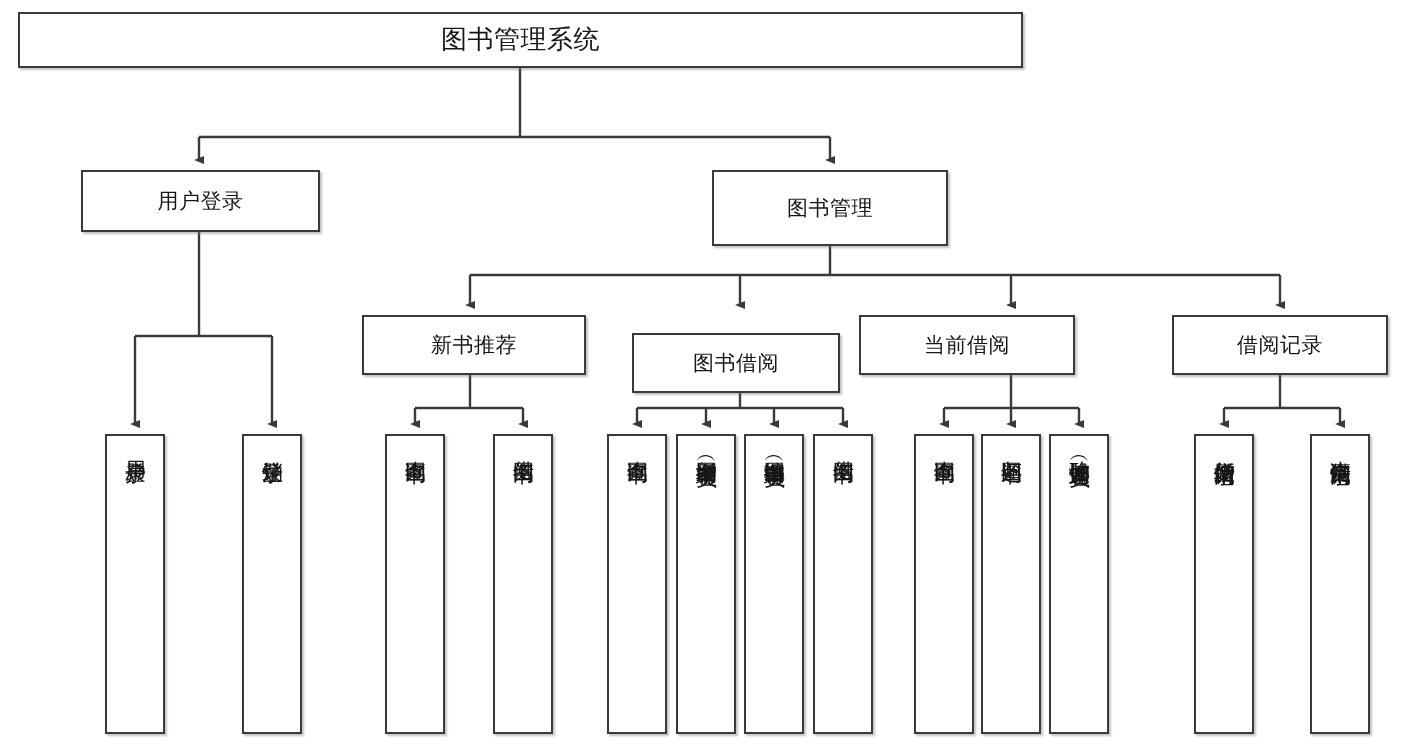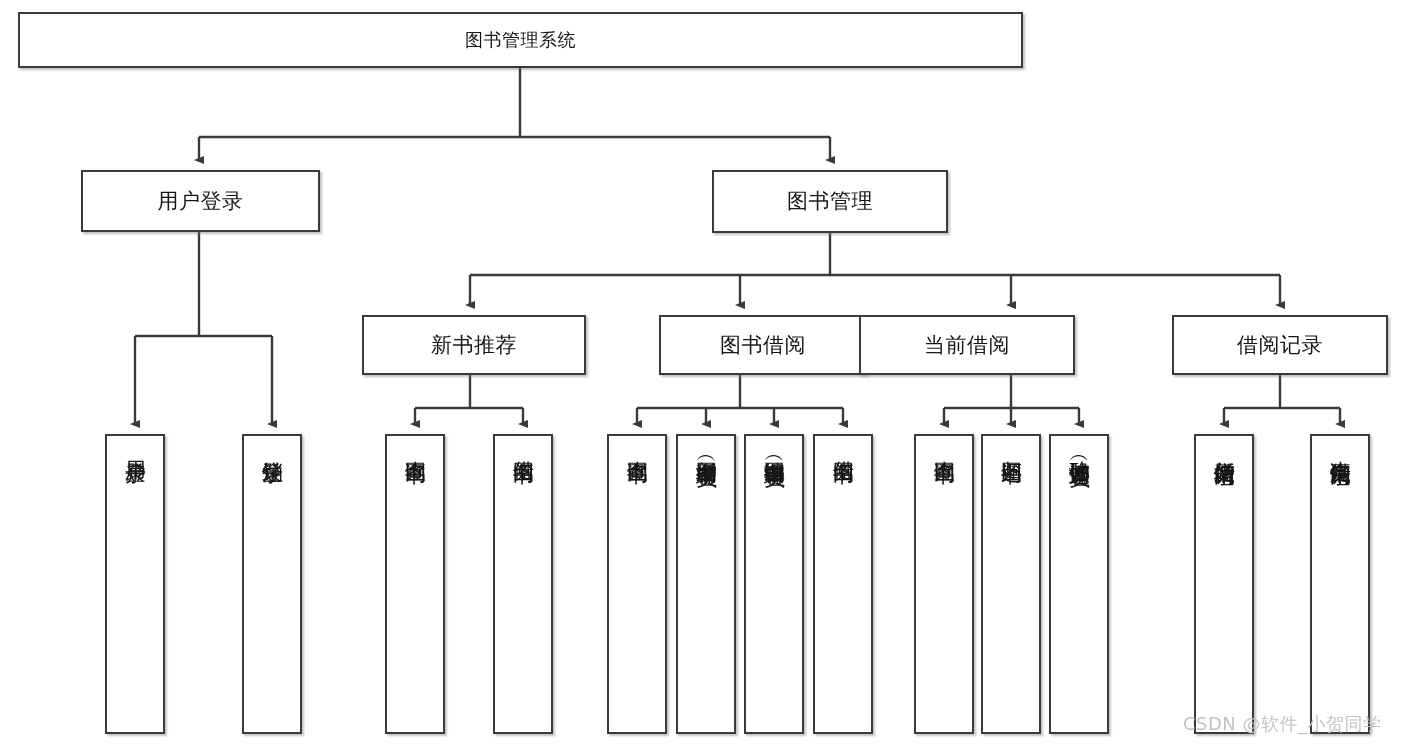--- a/index.html
+++ b/index.html
@@ -37,21 +37,21 @@
     justify-content: center;
     color: #1a1a1a;
   }
   .node-label {
     font-size: 21px;
     line-height: 1.15;
     letter-spacing: 0.5px;
     white-space: nowrap;
     color: #161616;
   }
-  .node.root .node-label { font-size: 18px; }
+  .node.root .node-label { font-size: 26px; }
   .node.leaf {
     align-items: flex-start;
     justify-content: center;
     padding-top: 8px;
   }
   .node.leaf .node-label {
     writing-mode: vertical-rl;
     text-orientation: upright;
     font-size: 21px;
     line-height: 1.18;
@@ -127,28 +127,28 @@
     </g>
   </svg>
 
   <div class="node root" style="left:18px; top:12px; width:1005px; height:56px;">
     <span class="node-label">图书管理系统</span>
   </div>
 
   <div class="node" style="left:81px; top:170px; width:239px; height:62px;">
     <span class="node-label">用户登录</span>
   </div>
-  <div class="node" style="left:712px; top:170px; width:236px; height:63px;">
+  <div class="node" style="left:712px; top:170px; width:236px; height:76px;">
     <span class="node-label">图书管理</span>
   </div>
 
   <div class="node" style="left:362px; top:315px; width:224px; height:60px;">
     <span class="node-label">新书推荐</span>
   </div>
-  <div class="node" style="left:632px; top:315px; width:208px; height:60px;margin-left:27px;">
+  <div class="node" style="left:632px; top:333px; width:208px; height:60px;">
     <span class="node-label">图书借阅</span>
   </div>
   <div class="node" style="left:859px; top:315px; width:216px; height:60px;text-align:right;">
     <span class="node-label">当前借阅</span>
   </div>
   <div class="node" style="left:1172px; top:315px; width:216px; height:60px;justify-content:center;">
     <span class="node-label">借阅记录</span>
   </div>
 
   <div class="node leaf" style="left:105px; top:434px; width:60px; height:300px;">
@@ -188,15 +188,14 @@
     <span class="node-label">确认归还（管理员）</span>
   </div>
 
   <div class="node leaf" style="left:1194px; top:434px; width:60px; height:300px;">
     <span class="node-label">新增借阅记录</span>
   </div>
   <div class="node leaf" style="left:1310px; top:434px; width:60px; height:300px;">
     <span class="node-label">查询借阅记录</span>
   </div>
 
-  <div class="watermark">CSDN @软件_小贺同学</div>
 
 </div>
 
 </body></html>

